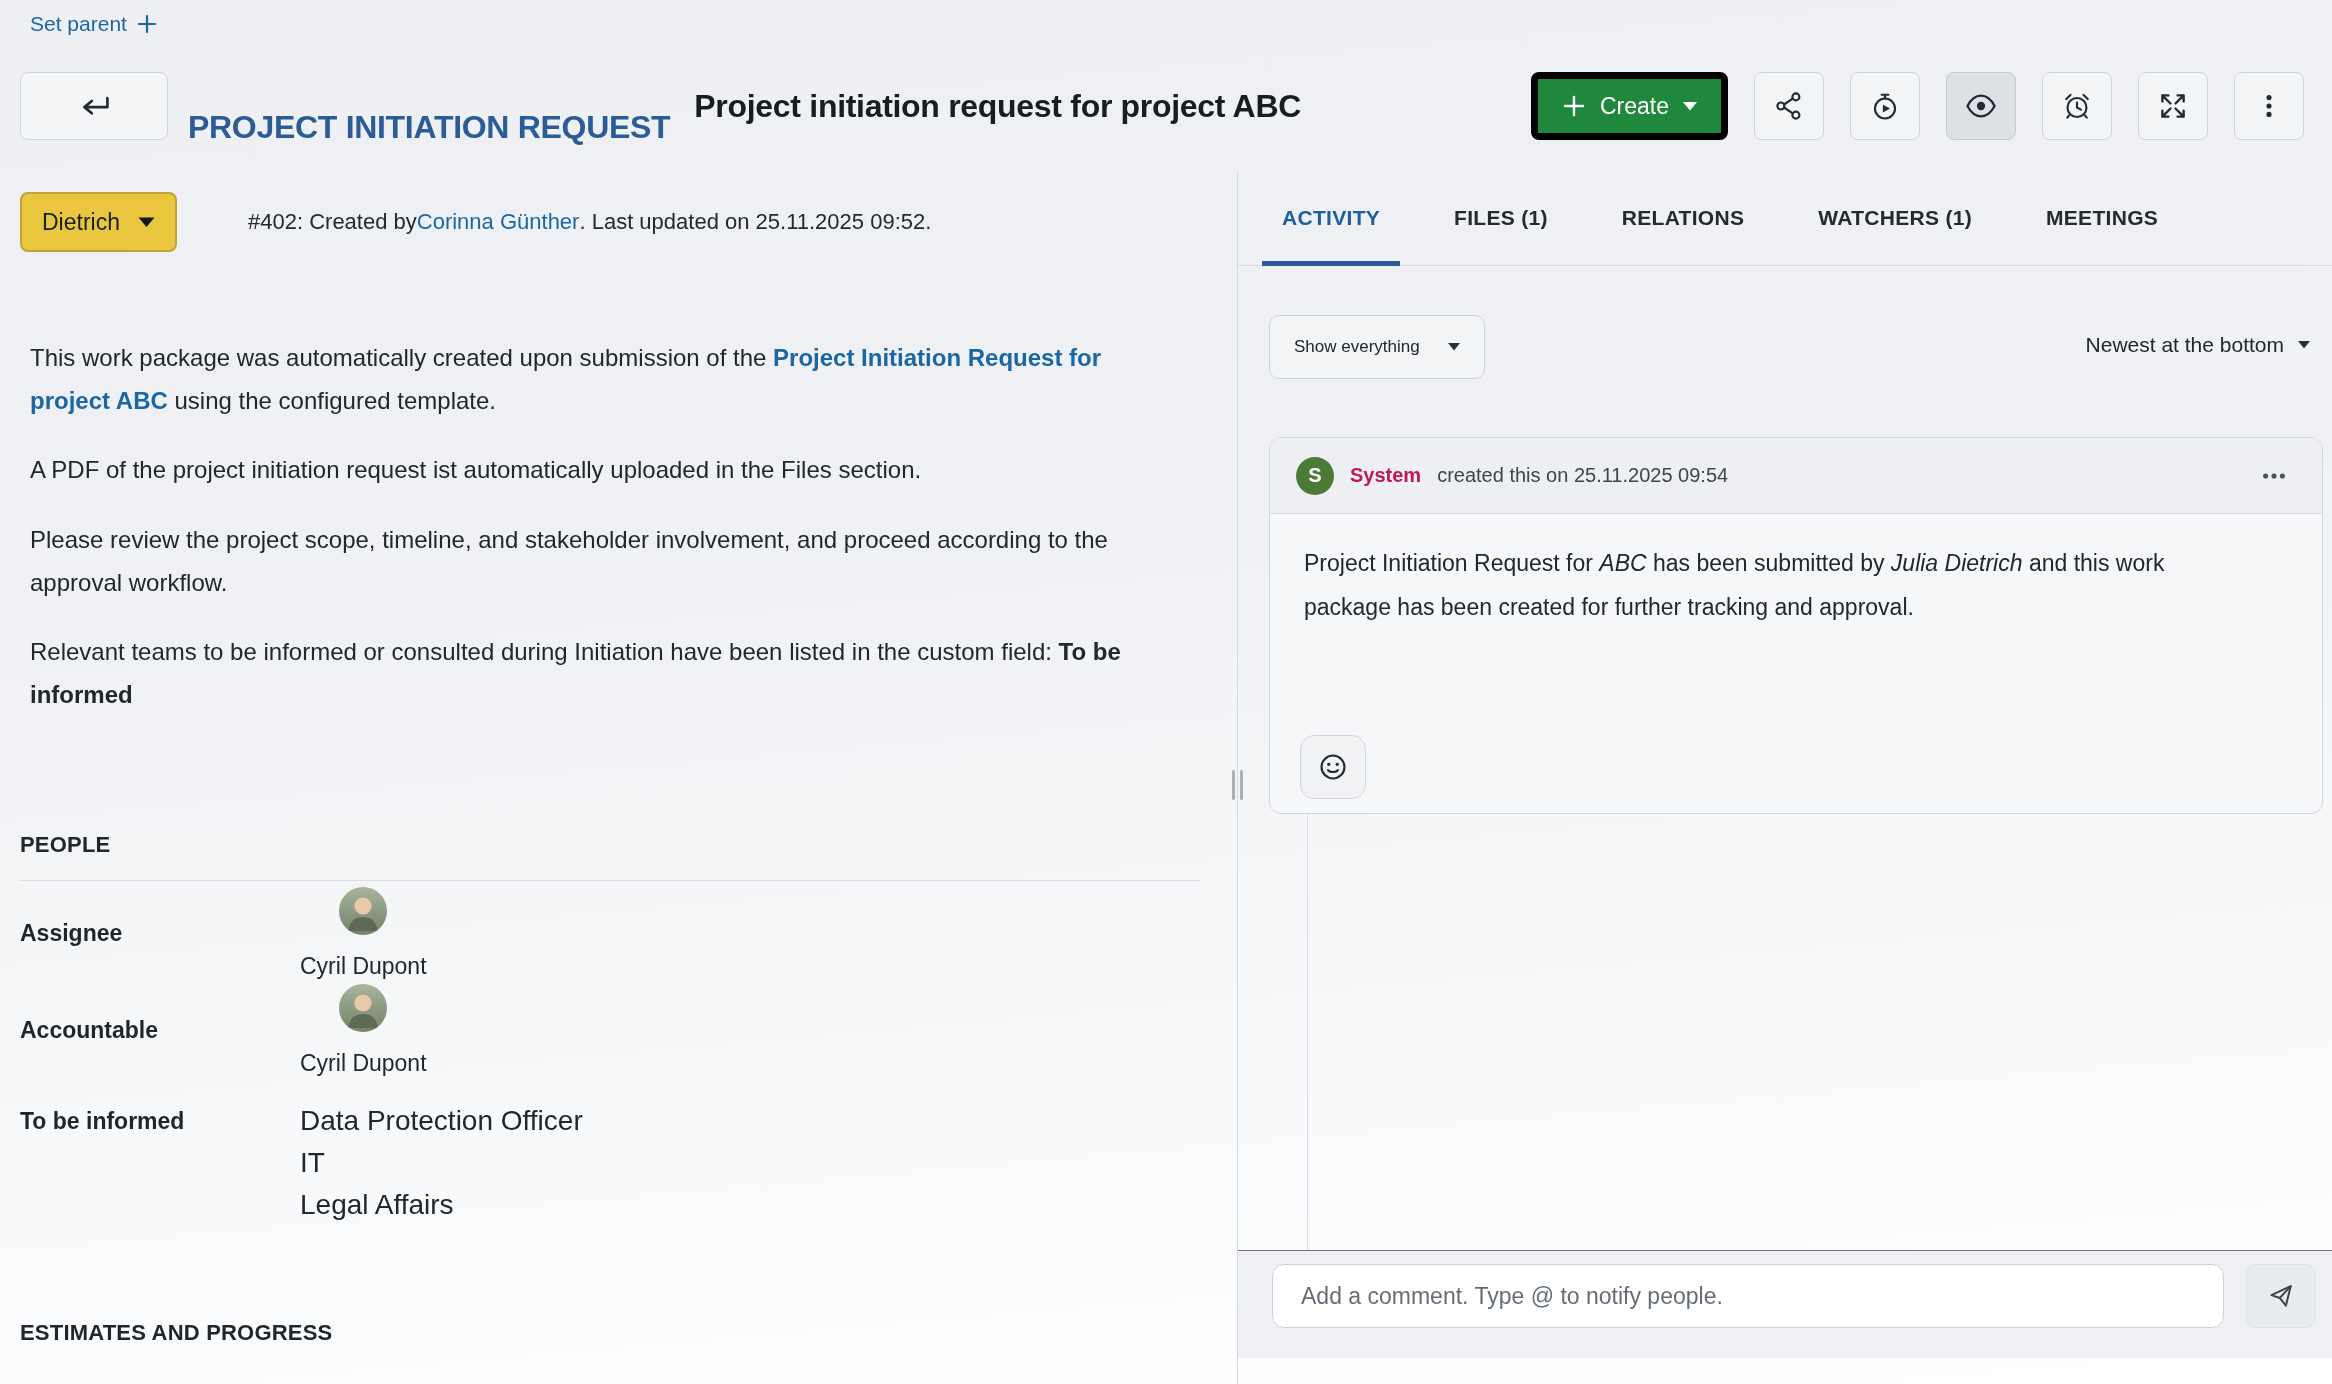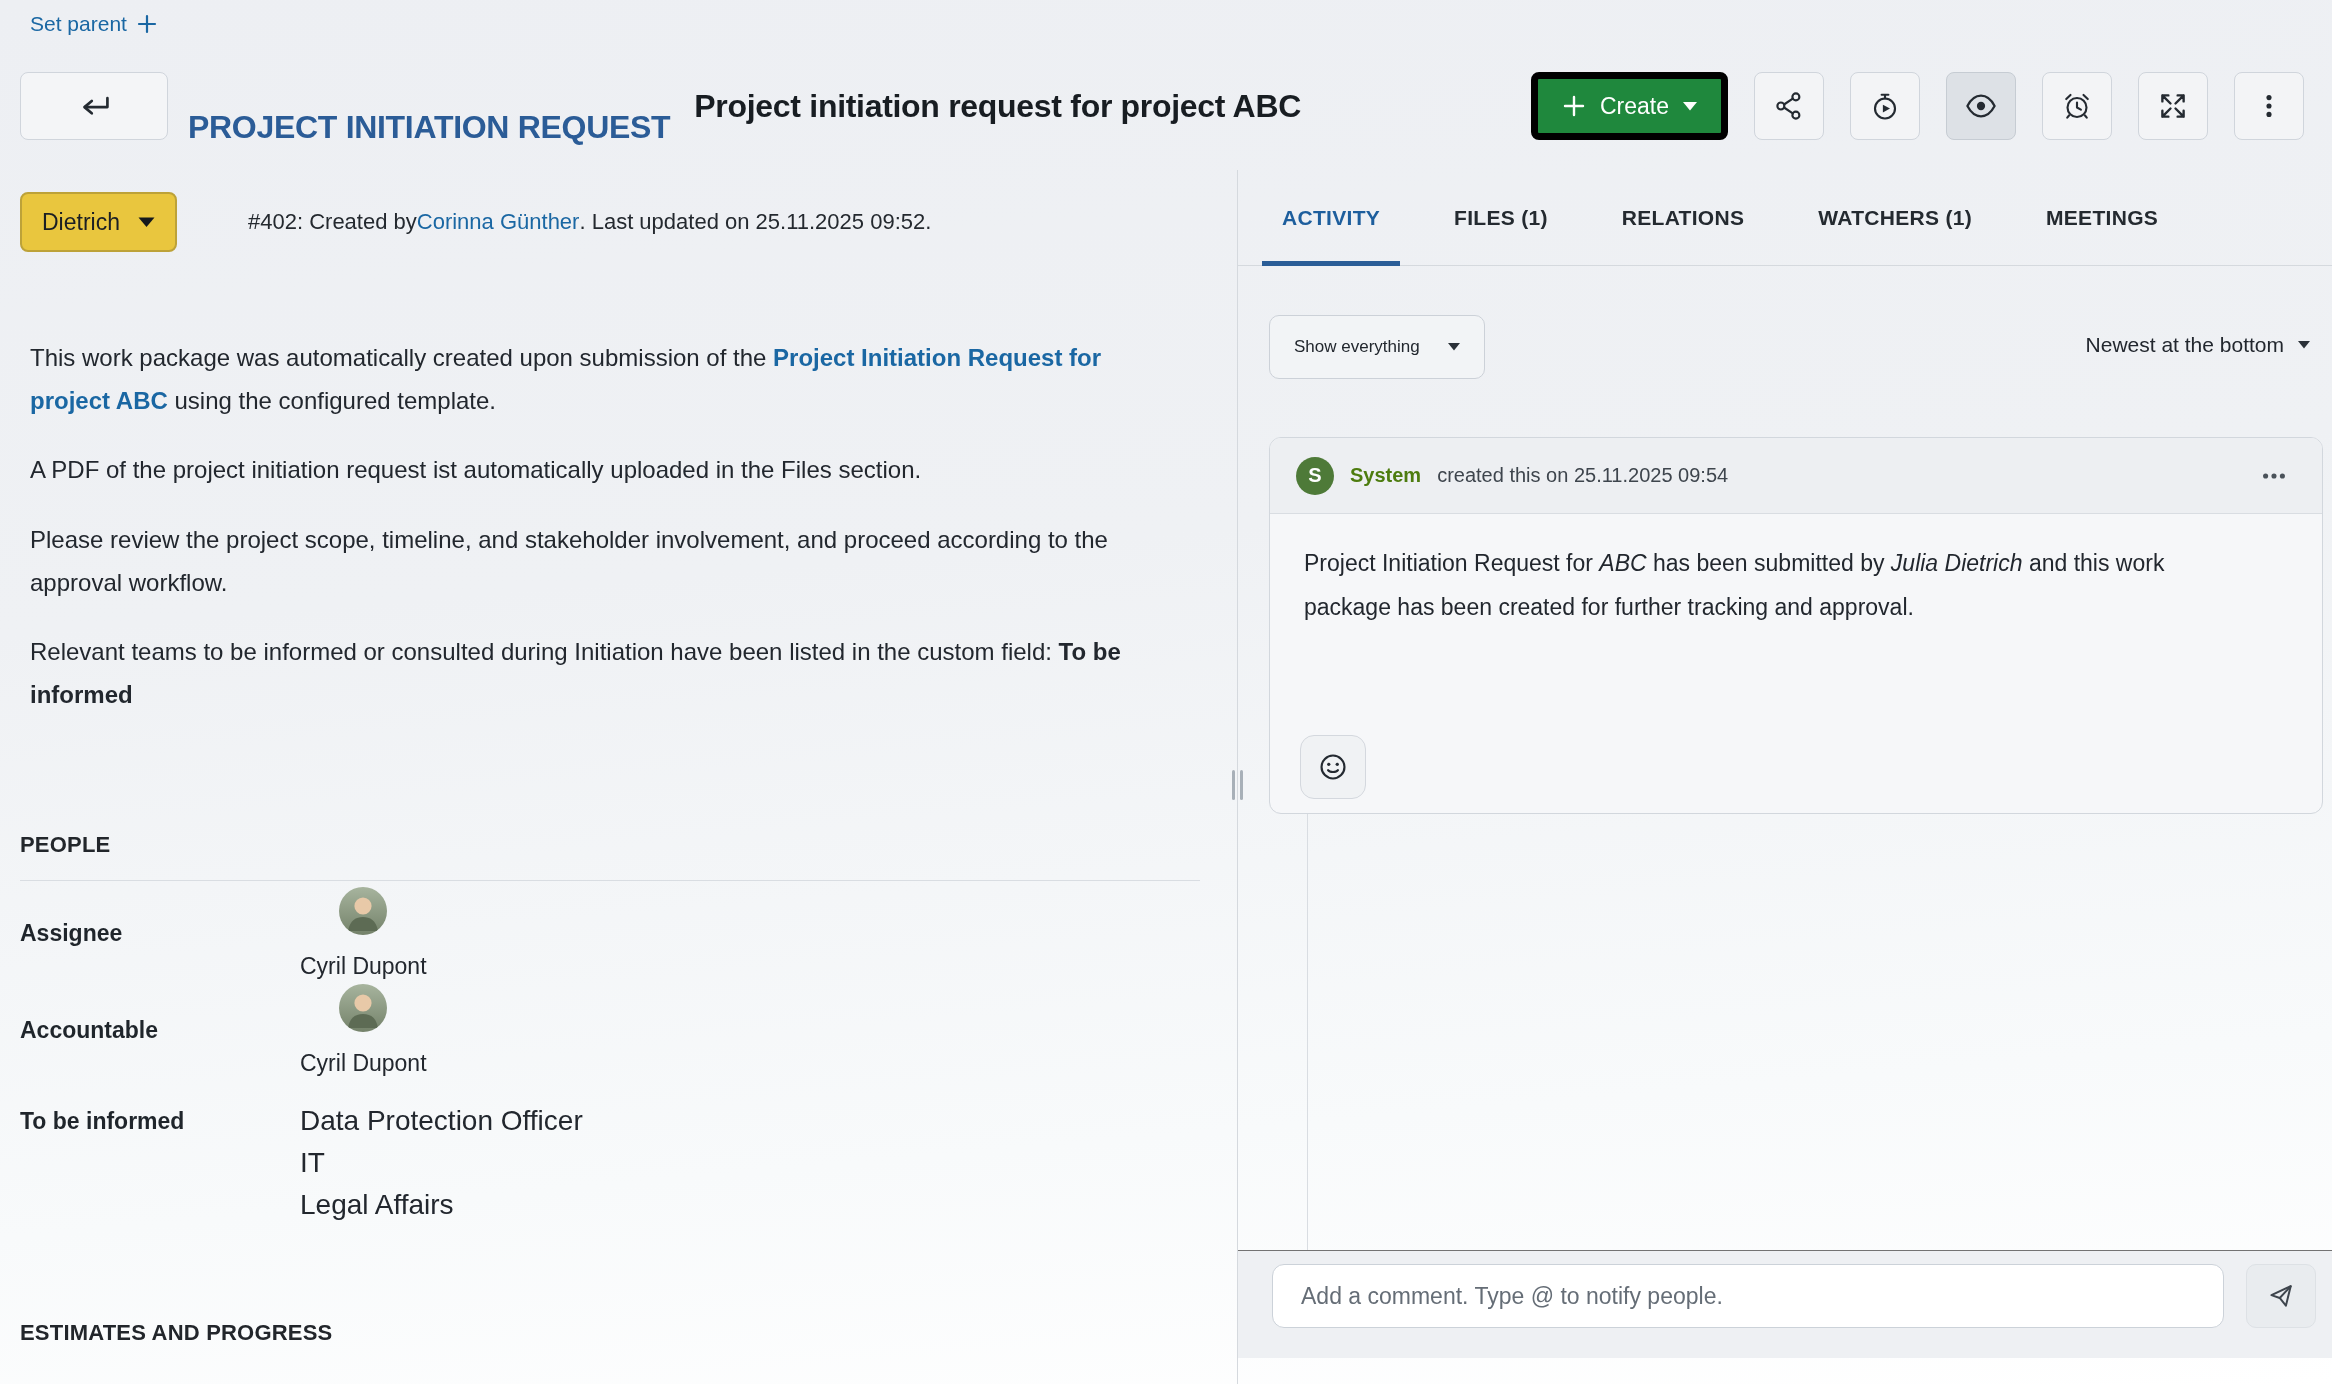--- a/index.html
+++ b/index.html
@@ -65,21 +65,21 @@
     display: flex; align-items: center; gap: 28px; font-size: 17px; color: #22272e; cursor: pointer; }
   .sort-btn { position: absolute; right: 22px; top: 145px; height: 60px;
     display: flex; align-items: center; gap: 14px; font-size: 21px; color: #22272e; cursor: pointer; }
 
   .activity-card { position: absolute; left: 31px; top: 267px; width: 1054px; height: 377px;
     border: 1px solid #d2d7dd; border-radius: 12px; background: #f6f7f9; }
   .card-header { height: 76px; background: #edeff2; border-bottom: 1px solid #d9dde2;
     border-radius: 11px 11px 0 0; display: flex; align-items: center; padding: 0 26px; gap: 16px; }
   .sys-avatar { width: 38px; height: 38px; border-radius: 50%; background: #4e7a38; color: #fff;
     font-size: 20px; font-weight: bold; display: flex; align-items: center; justify-content: center; flex: none; }
-  .actor-name { font-size: 20px; font-weight: bold; color: #4d7c0f; }
+  .actor-name { font-size: 20px; font-weight: bold; color: #be185d; }
   .actor-action { font-size: 20px; color: #3e454d; }
   .card-kebab { margin-left: auto; cursor: pointer; padding: 8px; }
   .card-body { padding: 28px 34px 0; font-size: 23px; line-height: 1.9; color: #22272e; }
   .card-body p { margin: 0 0 28px; max-width: 930px; }
   .reaction-btn { position: absolute; left: 30px; bottom: 14px; width: 66px; height: 64px;
     border: 1px solid #d4d8de; border-radius: 14px; background: #f0f2f4;
     display: flex; align-items: center; justify-content: center; cursor: pointer; }
   .timeline { position: absolute; left: 69px; top: 644px; width: 1px; height: 436px; background: #d9dde2; }
 
   .comment-bar { position: absolute; left: 0; right: 0; top: 1080px; height: 108px;

